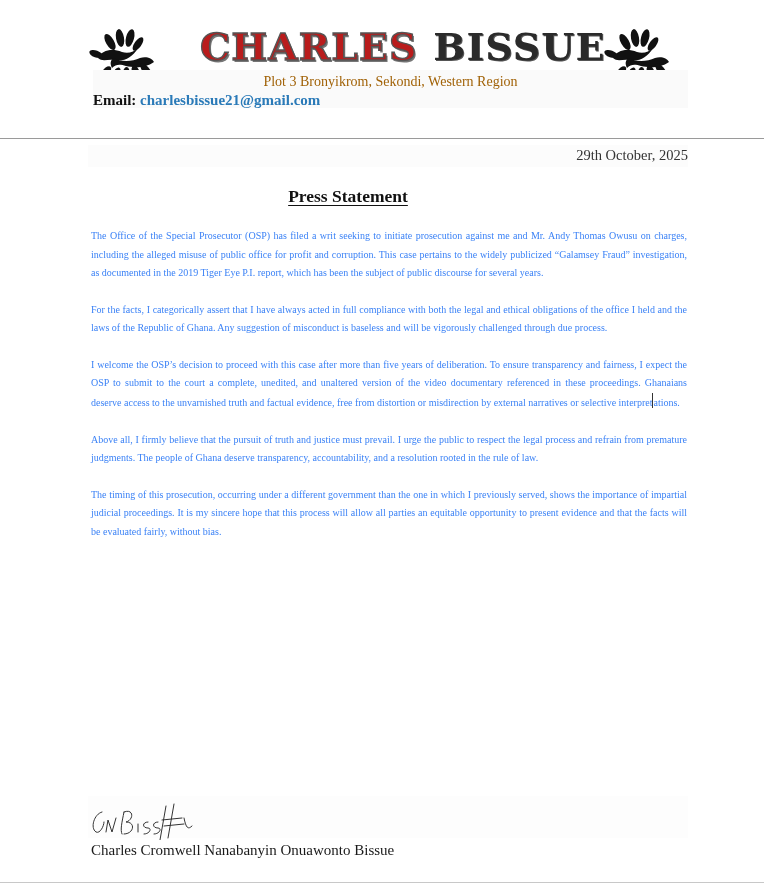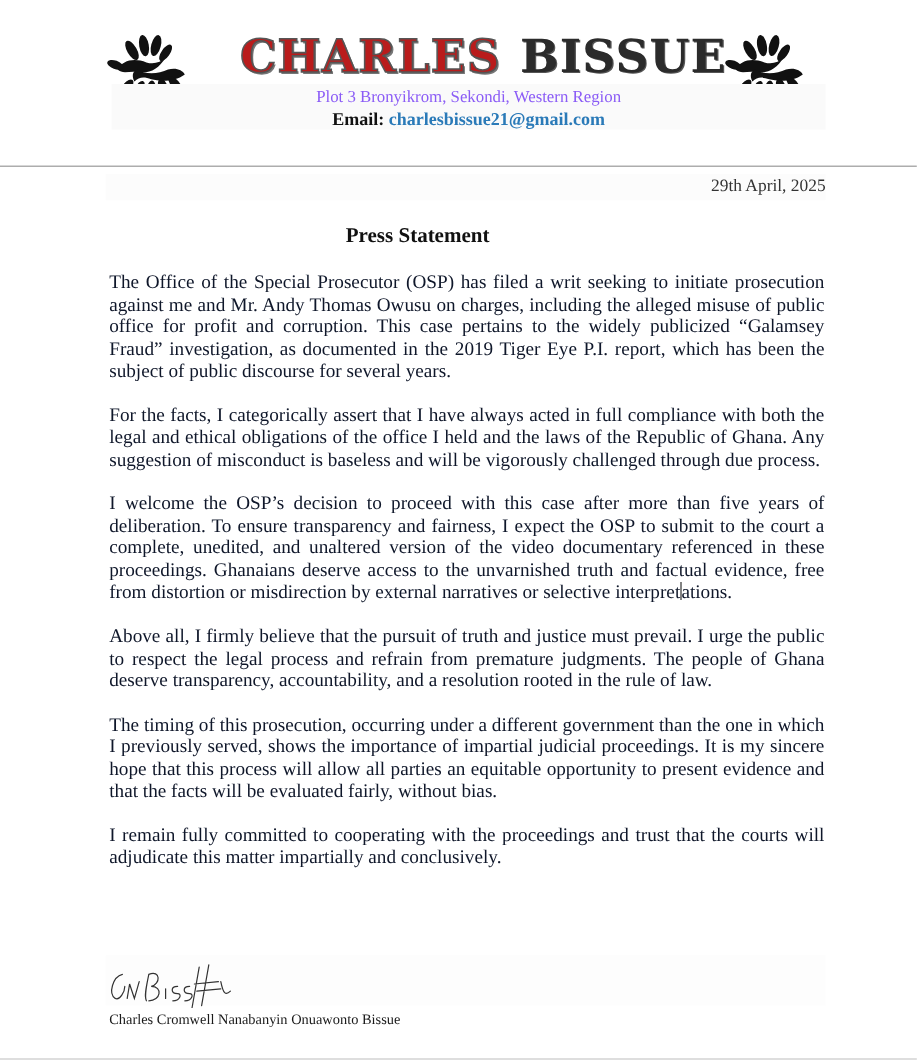--- a/index.html
+++ b/index.html
@@ -5,33 +5,33 @@
     html, body { margin: 0; padding: 0; background: #ffffff; }
     body { width: 764px; height: 884px; position: relative; overflow: hidden; font-family: "DejaVu Serif", "Liberation Serif", serif; color: #1a1a1a; }
     .letterhead { position: absolute; left: 0; top: 0; width: 764px; height: 130px; }
     .symbol { position: absolute; top: 28px; width: 72px; height: 58px; }
     .symbol.left { left: 88px; }
     .symbol.right { left: 603px; }
     .name-line { position: absolute; left: 200px; top: 24px; width: 380px; text-align: center; font-family: "DejaVu Serif", "Liberation Serif", serif; font-size: 38px; letter-spacing: 1px; line-height: 46px; white-space: nowrap; }
     .name-first { color: #b91c1c; -webkit-text-stroke: 1.3px #555555; font-weight: bold; text-shadow: 1.5px 1.5px 0 #777777; }
     .name-last { color: #2b2b2b; font-weight: bold; margin-left: 16px; text-shadow: 1px 1px 0 #555; }
     .addr-band { position: absolute; left: 93px; top: 70px; width: 595px; height: 38px; background: #fafafa; }
-    .address { position: absolute; left: 93px; top: 73px; width: 595px; text-align: center; font-size: 14px; color: #8b5cf6; line-height: 18px; font-family: "Liberation Serif", "DejaVu Serif", serif; }
-    .email-row { position: absolute; left: 93px; top: 91px; width: 595px; text-align: center; font-size: 15px; line-height: 19px; font-family: "Liberation Serif", "DejaVu Serif", serif; }
+    .address { position: absolute; left: 93px; top: 73px; width: 595px; text-align: center; font-size: 14px; color: #a16207; line-height: 18px; font-family: "Liberation Serif", "DejaVu Serif", serif; }
+    .email-row { position: absolute; left: 93px; top: 91px; width: 595px; text-align: left; font-size: 15px; line-height: 19px; font-family: "Liberation Serif", "DejaVu Serif", serif; }
     .email-label { font-weight: bold; color: #111; }
     .email-link { font-weight: bold; color: #2a7ab8; text-decoration: none; }
     .rule-top { position: absolute; left: 0; top: 138px; width: 764px; height: 1px; background: #9a9a9a; }
     .date-band { position: absolute; left: 88px; top: 145px; width: 600px; height: 22px; background: #fcfcfc; }
     .date { position: absolute; right: 76px; top: 147px; font-size: 14.5px; color: #333; font-family: "Liberation Serif", "DejaVu Serif", serif; }
-    .title { position: absolute; left: 0; width: 696px; top: 186px; text-align: center; font-size: 17.5px; font-weight: bold; text-underline-offset: 3px; color: #111; font-family: "Liberation Serif", "DejaVu Serif", serif; }
-    .body { position: absolute; left: 91px; top: 227px; width: 596px; font-family: "Liberation Serif", "DejaVu Serif", serif; font-size: 16px; line-height: 18.5px; color: #0f172a; }
+    .title { position: absolute; left: 0; width: 696px; top: 186px; text-align: center; font-size: 17.5px; font-weight: bold; text-decoration: underline; text-underline-offset: 3px; color: #111; font-family: "Liberation Serif", "DejaVu Serif", serif; }
+    .body { position: absolute; left: 91px; top: 227px; width: 596px; font-family: "Liberation Serif", "DejaVu Serif", serif; font-size: 10px; line-height: 18.5px; color: #3b82f6; }
     .para { margin: 0 0 18.2px 0; text-align: justify; }
     .sig-band { position: absolute; left: 88px; top: 796px; width: 600px; height: 42px; background: #fdfdfd; }
     .signature { position: absolute; left: 88px; top: 798px; width: 120px; height: 42px; }
-    .signer { position: absolute; left: 91px; top: 842px; font-family: "Liberation Serif", "DejaVu Serif", serif; font-size: 12px; color: #1a1a1a; }
+    .signer { position: absolute; left: 91px; top: 842px; font-family: "Liberation Serif", "DejaVu Serif", serif; font-size: 15px; color: #1a1a1a; }
     .rule-bottom { position: absolute; left: 0; top: 882px; width: 764px; height: 1px; background: #c8c8c8; }
     .caret { display: inline-block; width: 1px; height: 15px; background: #333; vertical-align: -2px; }
   </style>
 </head>
 <body>
 
 <div class="letterhead">
   <svg class="symbol left" viewBox="0 0 72 58">
     <g fill="#111">
       <path d="M10 30 C14 22 24 20 34 24 C40 26 46 24 50 20 C44 30 36 34 26 32 C20 31 14 34 10 30 Z"></path>
@@ -74,31 +74,30 @@
   <div class="address">Plot 3 Bronyikrom, Sekondi, Western Region</div>
   <div class="email-row">
     <span class="email-label">Email:</span>
     <a class="email-link">charlesbissue21@gmail.com</a>
   </div>
 </div>
 
 <div class="rule-top"></div>
 
 <div class="date-band"></div>
-<div class="date">29th April, 2025</div>
+<div class="date">29th October, 2025</div>
 
 <div class="title">Press Statement</div>
 
 <div class="body">
   <p class="para">The Office of the Special Prosecutor (OSP) has filed a writ seeking to initiate prosecution against me and Mr. Andy Thomas Owusu on charges, including the alleged misuse of public office for profit and corruption. This case pertains to the widely publicized “Galamsey Fraud” investigation, as documented in the 2019 Tiger Eye P.I. report, which has been the subject of public discourse for several years.</p>
   <p class="para">For the facts, I categorically assert that I have always acted in full compliance with both the legal and ethical obligations of the office I held and the laws of the Republic of Ghana. Any suggestion of misconduct is baseless and will be vigorously challenged through due process.</p>
   <p class="para"><span>I welcome the OSP’s decision to proceed with this case after more than five years of deliberation. To ensure transparency and fairness, I expect the OSP to submit to the court a complete, unedited, and unaltered version of the video documentary referenced in these proceedings. Ghanaians deserve access to the unvarnished truth and factual evidence, free from distortion or misdirection by external narratives or selective interpret</span><span class="caret"></span><span>ations.</span></p>
   <p class="para">Above all, I firmly believe that the pursuit of truth and justice must prevail. I urge the public to respect the legal process and refrain from premature judgments. The people of Ghana deserve transparency, accountability, and a resolution rooted in the rule of law.</p>
   <p class="para">The timing of this prosecution, occurring under a different government than the one in which I previously served, shows the importance of impartial judicial proceedings. It is my sincere hope that this process will allow all parties an equitable opportunity to present evidence and that the facts will be evaluated fairly, without bias.</p>
-  <p class="para">I remain fully committed to cooperating with the proceedings and trust that the courts will adjudicate this matter impartially and conclusively.</p>
 </div>
 
 <div class="sig-band"></div>
 <svg class="signature" viewBox="0 0 120 42">
   <g fill="none" stroke="#333" stroke-width="1" stroke-linecap="round">
     <path d="M14 14 C6 16 2 30 8 34 C12 36 16 28 16 24"></path>
     <path d="M18 34 L20 22 L24 34 L28 20"></path>
     <path d="M36 14 C34 24 32 32 34 36 M36 14 C46 10 46 22 38 24 C48 24 46 36 36 36"></path>
     <path d="M50 26 L50 34"></path>
     <path d="M60 24 C54 24 54 30 60 30 C64 30 62 36 56 36"></path>

